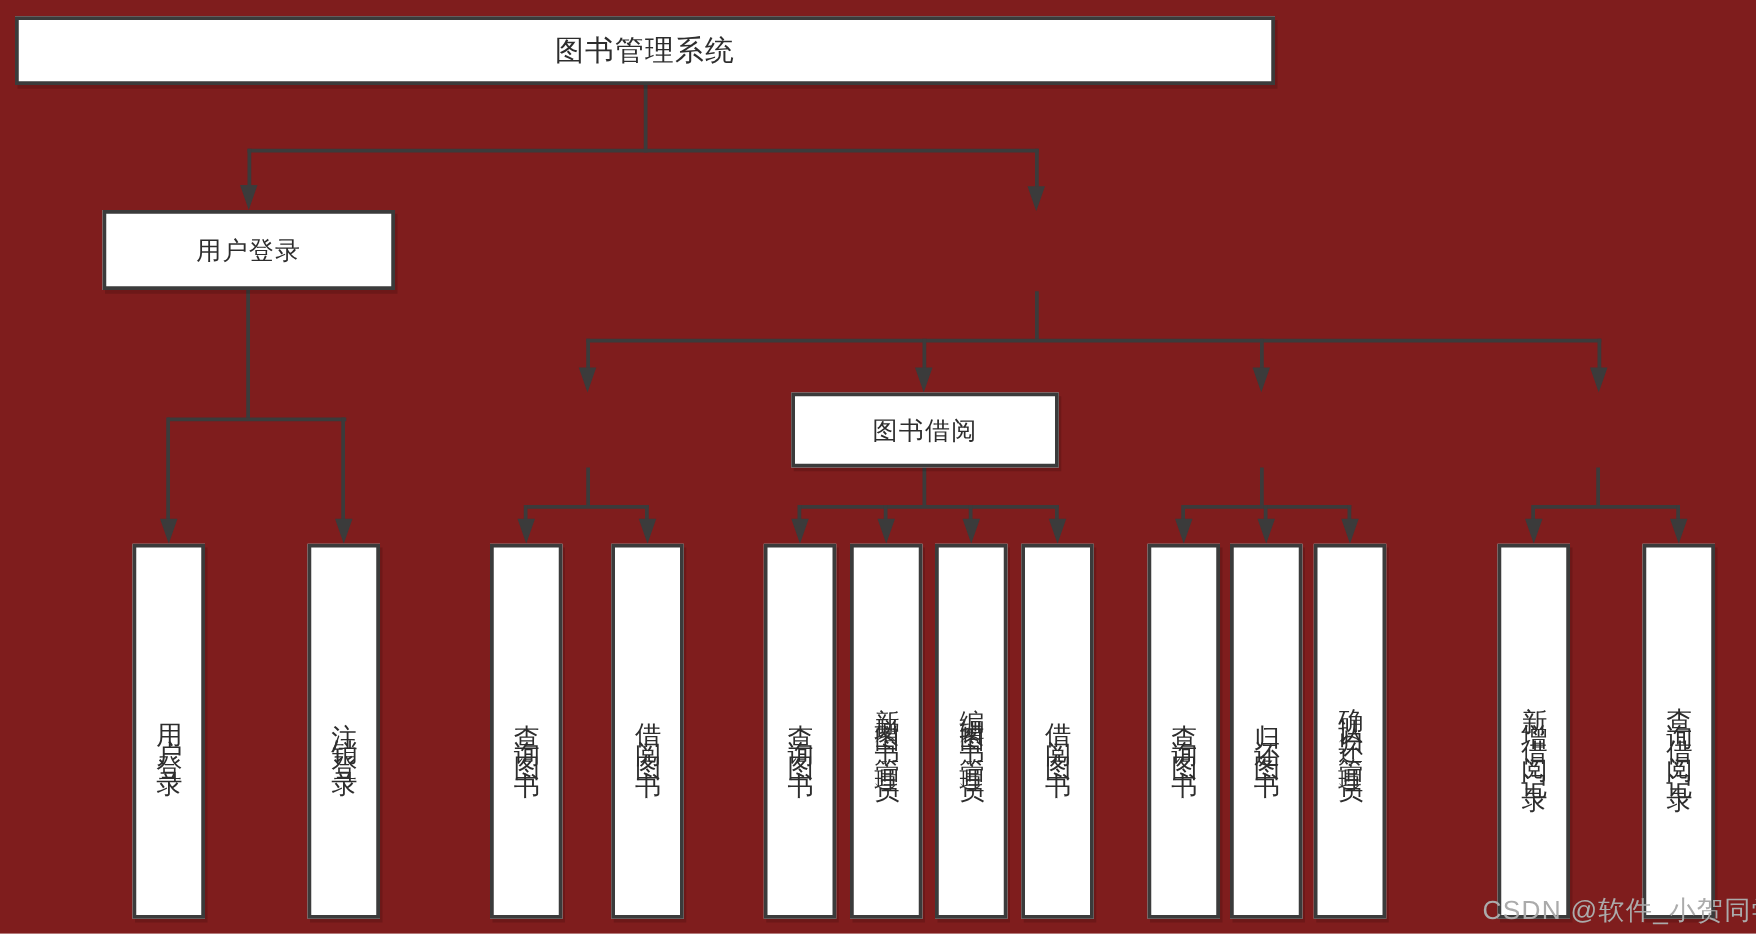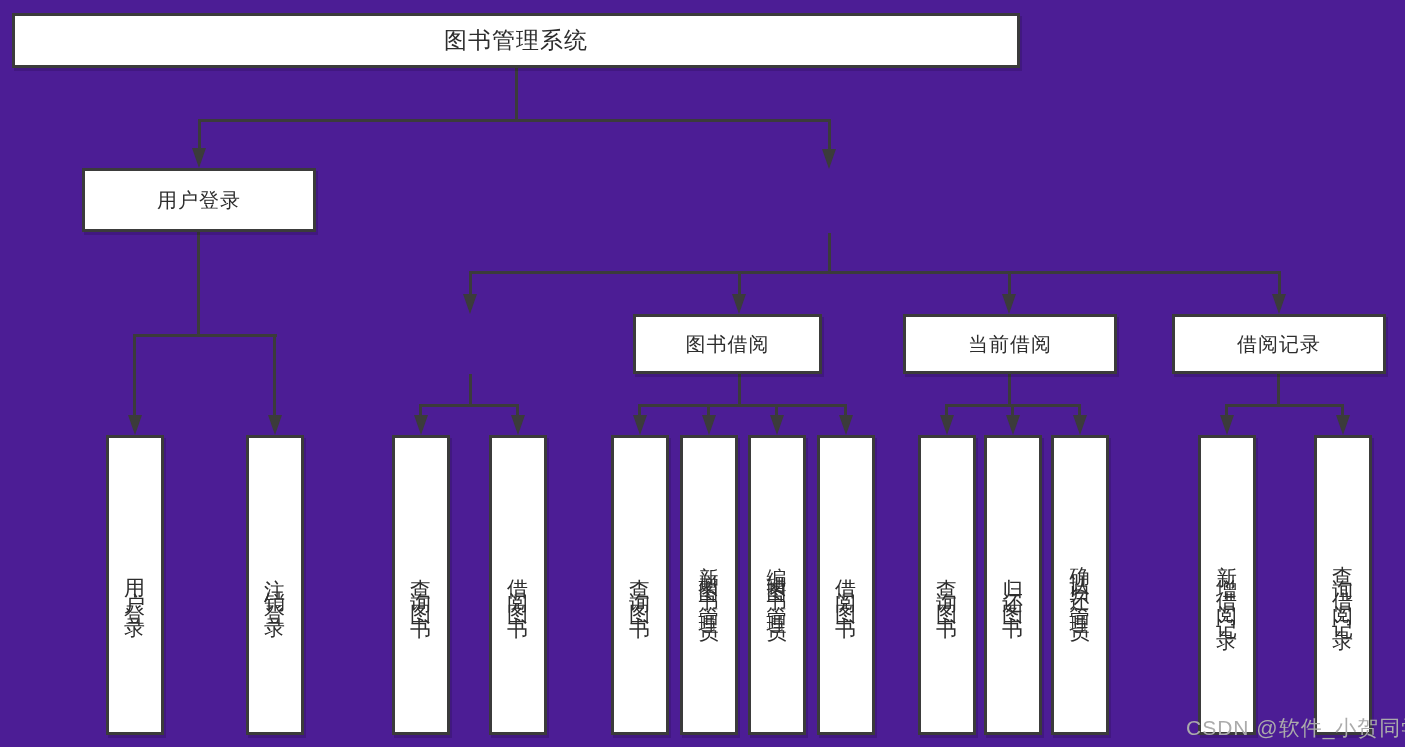--- a/index.html
+++ b/index.html
@@ -1,19 +1,19 @@
 <!DOCTYPE html>
 <html><head>
 <meta charset="utf-8">
 <style>
   html,body{margin:0;padding:0;background:#ffffff;}
   .stage{
     position:relative;
     width:1405px;height:747px;
-    background:#4c1d95;
+    background:#7f1d1d;
     font-family:"Liberation Sans","DejaVu Sans",sans-serif;
     overflow:hidden;
   }
   .box{
     position:absolute;
     box-sizing:border-box;
     border:3px solid #3b3b3b;
     background:#ffffff;
     display:flex;
     align-items:center;
@@ -129,23 +129,21 @@
     <div class="vl" style="left:1225px;top:404px;height:13px;"></div>
     <div class="vl" style="left:1341px;top:404px;height:13px;"></div>
     <div class="ah" style="left:1220px;top:415px;"></div>
     <div class="ah" style="left:1336px;top:415px;"></div>
   </div>
 
   <div class="box root-box" style="left:12px;top:13px;width:1008px;height:55px;">图书管理系统</div>
 
   <div class="box" style="left:82px;top:168px;width:234px;height:64px;">用户登录</div>
 
-  <div class="box" style="left:633px;top:314px;width:189px;height:60px;">图书借阅</div>
-  <div class="box" style="left:903px;top:314px;width:214px;height:60px;">当前借阅</div>
-  <div class="box" style="left:1172px;top:314px;width:214px;height:60px;">借阅记录</div>
+  <div class="box" style="left:633px;top:314px;width:214px;height:60px;">图书借阅</div>
 
   <div class="box vbox" style="left:106px;top:435px;width:58px;height:300px;">用户登录</div>
   <div class="box vbox" style="left:246px;top:435px;width:58px;height:300px;">注销登录</div>
 
   <div class="box vbox" style="left:392px;top:435px;width:58px;height:300px;">查询图书</div>
   <div class="box vbox" style="left:489px;top:435px;width:58px;height:300px;">借阅图书</div>
 
   <div class="box vbox" style="left:611px;top:435px;width:58px;height:300px;">查询图书</div>
   <div class="box vbox tight" style="left:680px;top:435px;width:58px;height:300px;">新增图书（管理员）</div>
   <div class="box vbox tight" style="left:748px;top:435px;width:58px;height:300px;">编辑图书（管理员）</div>

